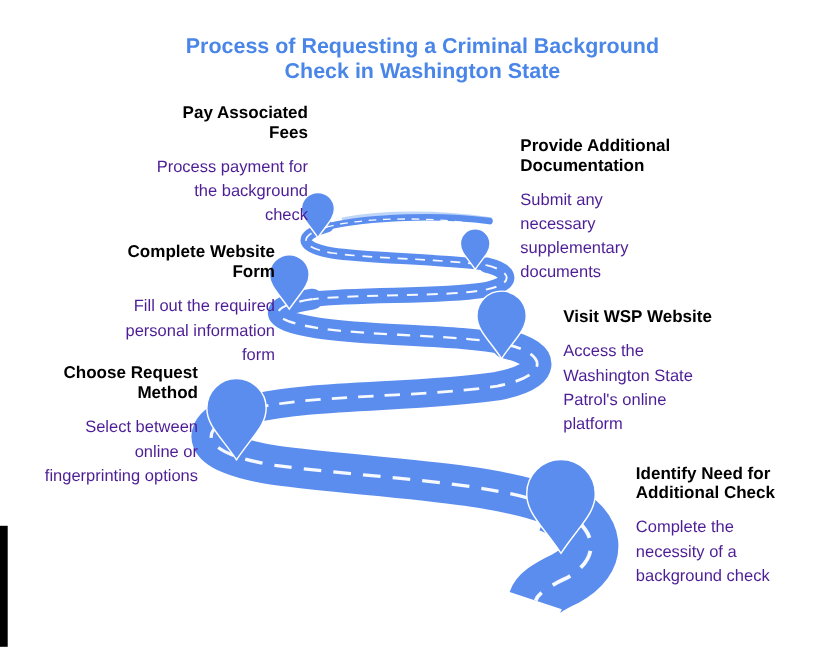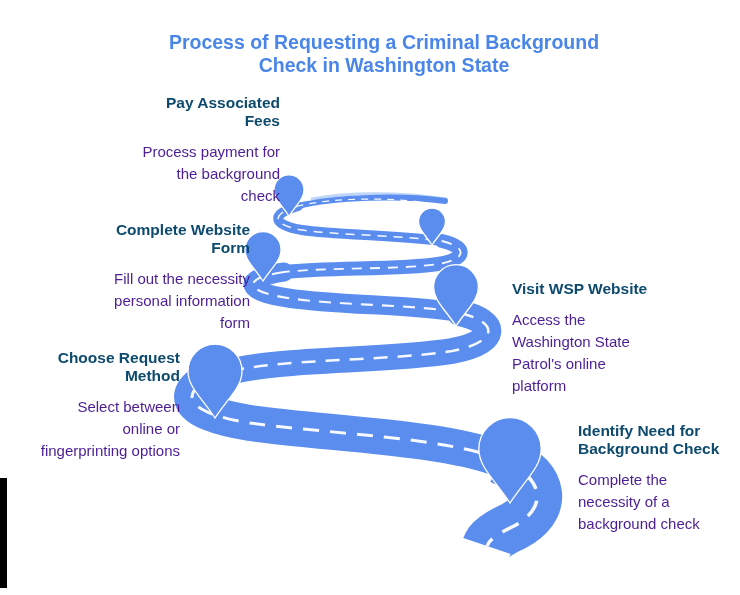--- a/index.html
+++ b/index.html
@@ -19,21 +19,21 @@
   }
 
   svg.road { position: absolute; inset: 0; }
 
   .step { position: absolute; }
   .step.align-right { text-align: right; }
   .step.align-left  { text-align: left; }
   .step h2 {
     margin: 0 0 11px 0;
     font-size: 15.5px; font-weight: bold; line-height: 1.15;
-    color: #0c4a6e; white-space: pre-line;
+    color: #000000; white-space: pre-line;
   }
   .step p {
     margin: 0;
     font-size: 15px; line-height: 1.47;
     color: #4c1d95; white-space: pre-line;
   }
 
   .edge-bar {
     position: absolute; left: 0; top: 478px;
     width: 7px; height: 110px; background: #000000;
@@ -82,48 +82,56 @@
   </svg>
 
   <div class="step align-right" style="top:94px; right:488px; width:200px;">
     <h2>Pay Associated
 Fees</h2>
     <p>Process payment for
 the background
 check</p>
   </div>
 
+  <div class="step align-left" style="top:124px; left:473px; width:200px;">
+    <h2>Provide Additional
+Documentation</h2>
+    <p>Submit any
+necessary
+supplementary
+documents</p>
+  </div>
 
   <div class="step align-right" style="top:221px; right:518px; width:200px;">
     <h2>Complete Website
 Form</h2>
-    <p>Fill out the necessity
+    <p>Fill out the required
 personal information
 form</p>
   </div>
 
   <div class="step align-left" style="top:280px; left:512px; width:200px;">
     <h2>Visit WSP Website</h2>
     <p>Access the
 Washington State
 Patrol's online
 platform</p>
   </div>
 
-  <div class="step align-right" style="top:349px; right:588px; width:150px;">
+  <div class="step align-right" style="top:331px; right:588px; width:150px;">
     <h2>Choose Request
 Method</h2>
     <p>Select between
 online or
 fingerprinting options</p>
   </div>
 
   <div class="step align-left" style="top:422px; left:578px; width:160px;">
     <h2>Identify Need for
-Background Check</h2>
+Additional Check</h2>
     <p>Complete the
 necessity of a
 background check</p>
   </div>
 
   <div class="edge-bar"></div>
 
 </div>
 
 </body></html>

